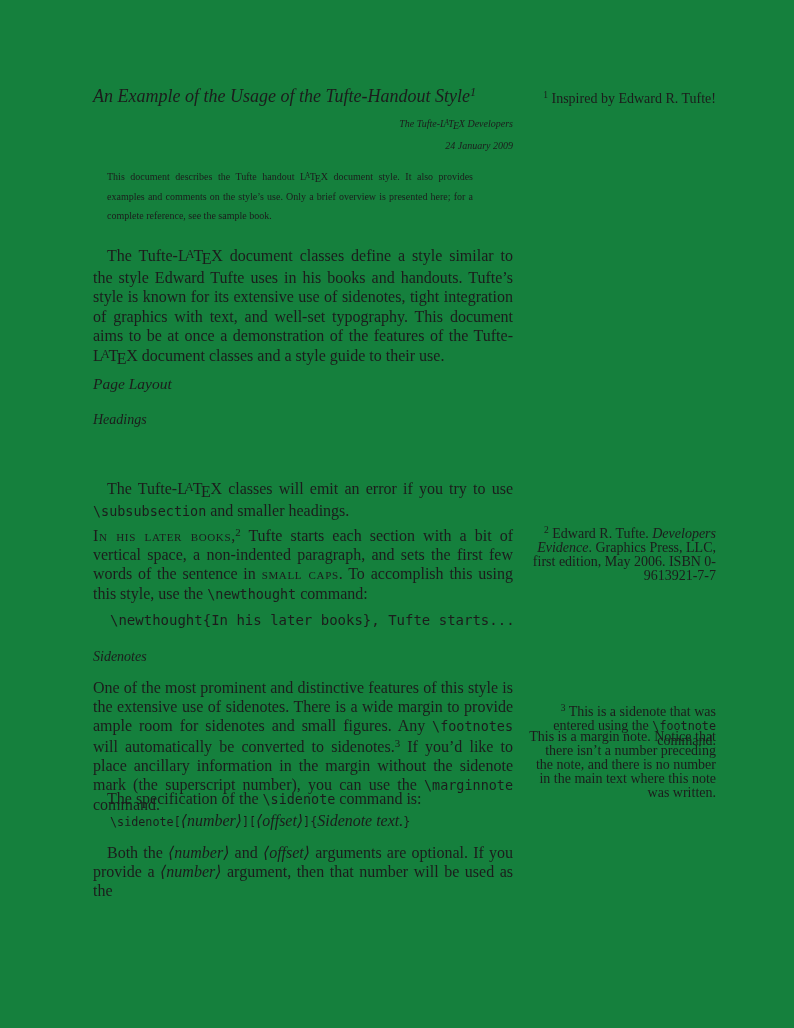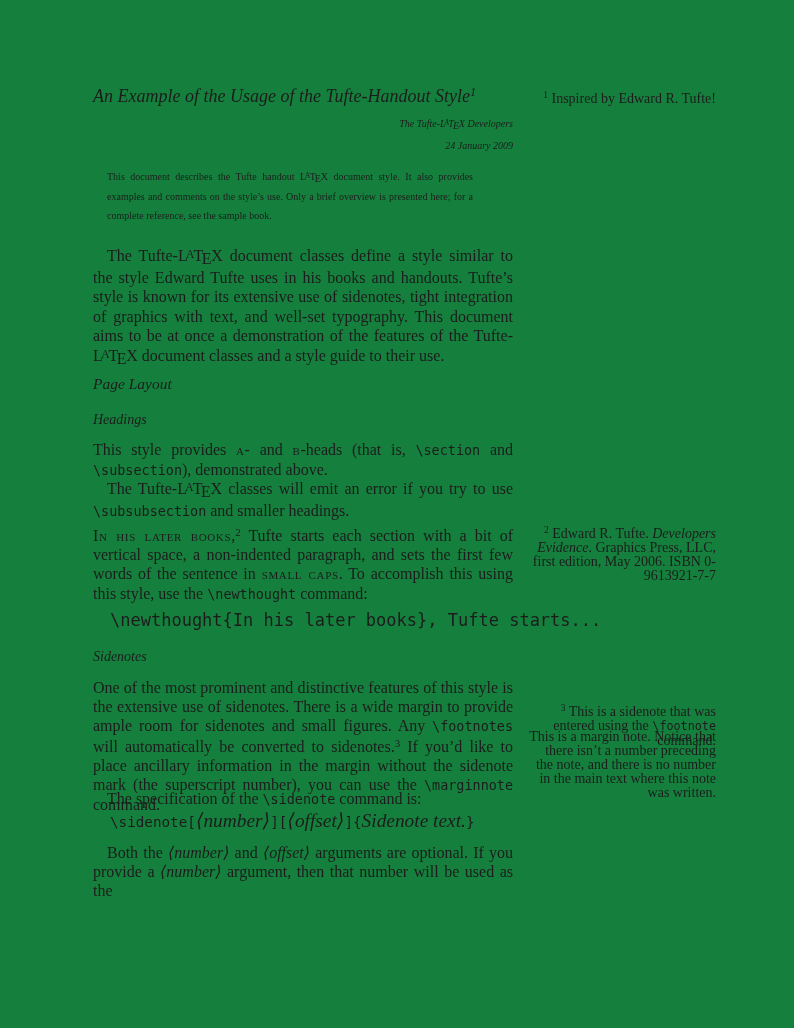--- a/index.html
+++ b/index.html
@@ -50,21 +50,21 @@
   .subsection-heading {
     font-style: italic;
     font-size: 14px;
     line-height: 18px;
     text-align: left;
   }
   .code-block {
     left: 110px;
     width: 403px;
     font-family: "DejaVu Sans Mono", monospace;
-    font-size: 17px;
+    font-size: 14px;
     line-height: 15px;
     text-align: left;
     white-space: pre;
   }
   .margin-note {
     position: absolute;
     left: 528px;
     width: 188px;
     font-size: 14px;
     line-height: 13.9px;
@@ -91,21 +91,20 @@
   <div class="main-block doc-date" style="top:137px;">24 January 2009</div>
 
   <div class="main-block abstract" style="top:167px;"><span>This document describes the Tufte handout L</span><span class="seg-la">A</span><span>T</span><span class="seg-le">E</span><span>X document style. It also provides examples and comments on the style’s use. Only a brief overview is presented here; for a complete reference, see the sample book.</span></div>
 
   <div class="main-block indent" style="top:245px;"><span>The Tufte-L</span><span class="seg-la">A</span><span>T</span><span class="seg-le">E</span><span>X document classes define a style similar to the style Edward Tufte uses in his books and handouts. Tufte’s style is known for its extensive use of sidenotes, tight integration of graphics with text, and well-set typography. This document aims to be at once a demonstration of the features of the Tufte-L</span><span class="seg-la">A</span><span>T</span><span class="seg-le">E</span><span>X document classes and a style guide to their use.</span></div>
 
   <div class="main-block subsection-heading" style="top:411px;">Headings</div>
 
   <div class="main-block section-heading" style="top:374px;">Page Layout</div>
 
-  <div class="main-block" style="top:440px;"><span>This style provides </span><span class="seg-sc">a</span><span>- and </span><span class="seg-sc">b</span><span>-heads (that is, </span><span class="seg-tt">\section</span><span> and </span><span class="seg-tt">\subsection</span><span>), demonstrated above.</span></div>
 
   <div class="main-block indent" style="top:478px;"><span>The Tufte-L</span><span class="seg-la">A</span><span>T</span><span class="seg-le">E</span><span>X classes will emit an error if you try to use </span><span class="seg-tt">\subsubsection</span><span> and smaller headings.</span></div>
 
   <div class="main-block" style="top:526px;"><span class="seg-sc">In his later books</span><span>,</span><span class="seg-sup">2</span><span> Tufte starts each section with a bit of vertical space, a non-indented paragraph, and sets the first few words of the sentence in </span><span class="seg-sc">small caps</span><span>. To accomplish this using this style, use the </span><span class="seg-tt">\newthought</span><span> command:</span></div>
 
   <div class="main-block code-block" style="top:613px;">\newthought{In his later books}, Tufte starts...</div>
 
   <div class="main-block subsection-heading" style="top:648px;">Sidenotes</div>
 
   <div class="main-block" style="top:678px;"><span>One of the most prominent and distinctive features of this style is the extensive use of sidenotes. There is a wide margin to provide ample room for sidenotes and small figures. Any </span><span class="seg-tt">\footnotes</span><span> will automatically be converted to sidenotes.</span><span class="seg-sup">3</span><span> If you’d like to place ancillary information in the margin without the sidenote mark (the superscript number), you can use the </span><span class="seg-tt">\marginnote</span><span> command.</span></div>

